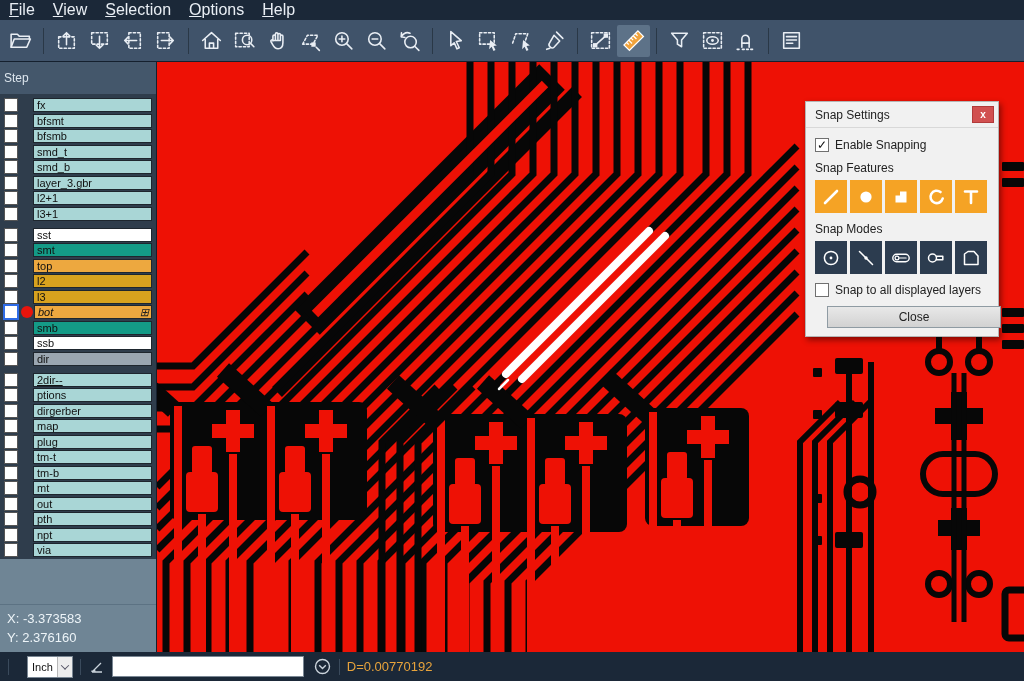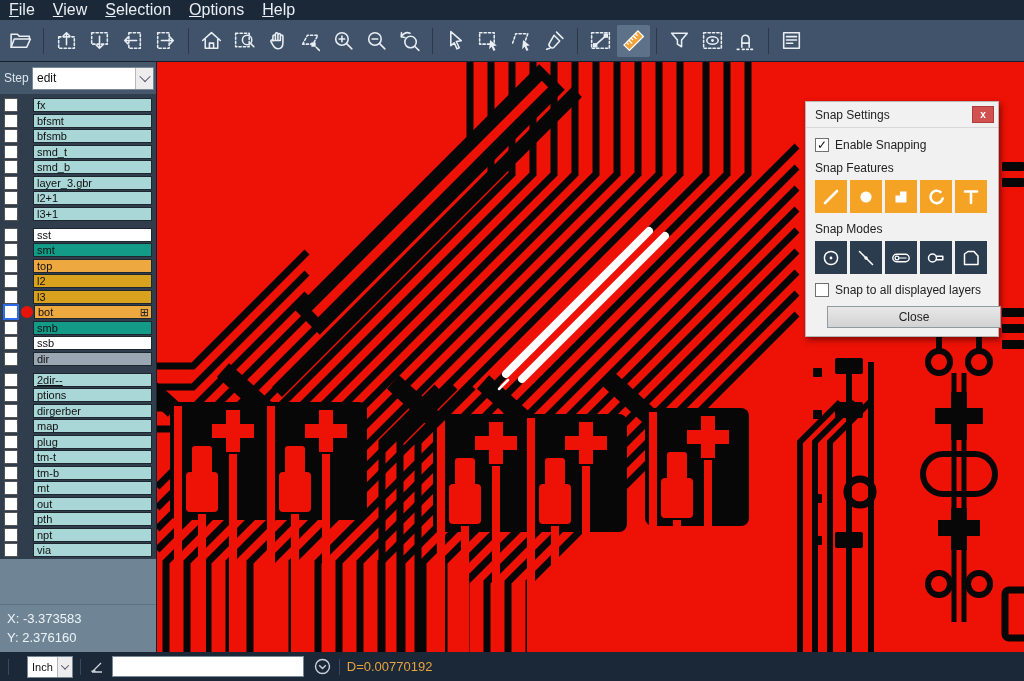--- a/index.html
+++ b/index.html
@@ -272,26 +272,20 @@
             <rect x="4.5" y="4.5" width="15" height="15" stroke="#E9EEF4" stroke-width="1.5" fill="none" stroke-linecap="round" stroke-linejoin="round"></rect>
             <path d="M7.2 8.3 h9.6 M7.2 11.5 h9.6 M7.2 14.7 h6" stroke="#E9EEF4" stroke-width="1.5" fill="none" stroke-linecap="round" stroke-linejoin="round"></path>
           </svg>
         </span>
       </div>
     </div>
 
   <div id="sidebar">
     <div id="steprow">
       <div id="steplabel">Step</div>
-      <div id="stepselect">
-        <div id="stepvalue">edit</div>
-        <div class="chevbox">
-            <div class="chev"></div>
-          </div>
-      </div>
     </div>
     <div id="layerlist">
         <div class="lgroup">
           <div class="lrow">
             <div class="cb"></div>
             <div class="dotslot"></div>
             <div class="llabel" style="background: rgb(169, 214, 214);">
               <span class="ltxt">fx</span>
             </div>
           </div>
@@ -379,21 +373,21 @@
             <div class="dotslot"></div>
             <div class="llabel" style="background: rgb(216, 162, 30);">
               <span class="ltxt">l3</span>
             </div>
           </div>
           <div class="lrow">
             <div class="cb sel"></div>
             <div class="dotslot">
               <div class="reddot"></div>
             </div>
-            <div class="llabel" style="background: rgb(237, 168, 63);">
+            <div class="llabel" style="background: rgb(237, 168, 63); font-style: italic;">
               <span class="ltxt">bot</span>
               <span class="gridglyph">⊞</span>
             </div>
           </div>
           <div class="lrow">
             <div class="cb"></div>
             <div class="dotslot"></div>
             <div class="llabel" style="background: rgb(20, 155, 135);">
               <span class="ltxt">smb</span>
             </div>

